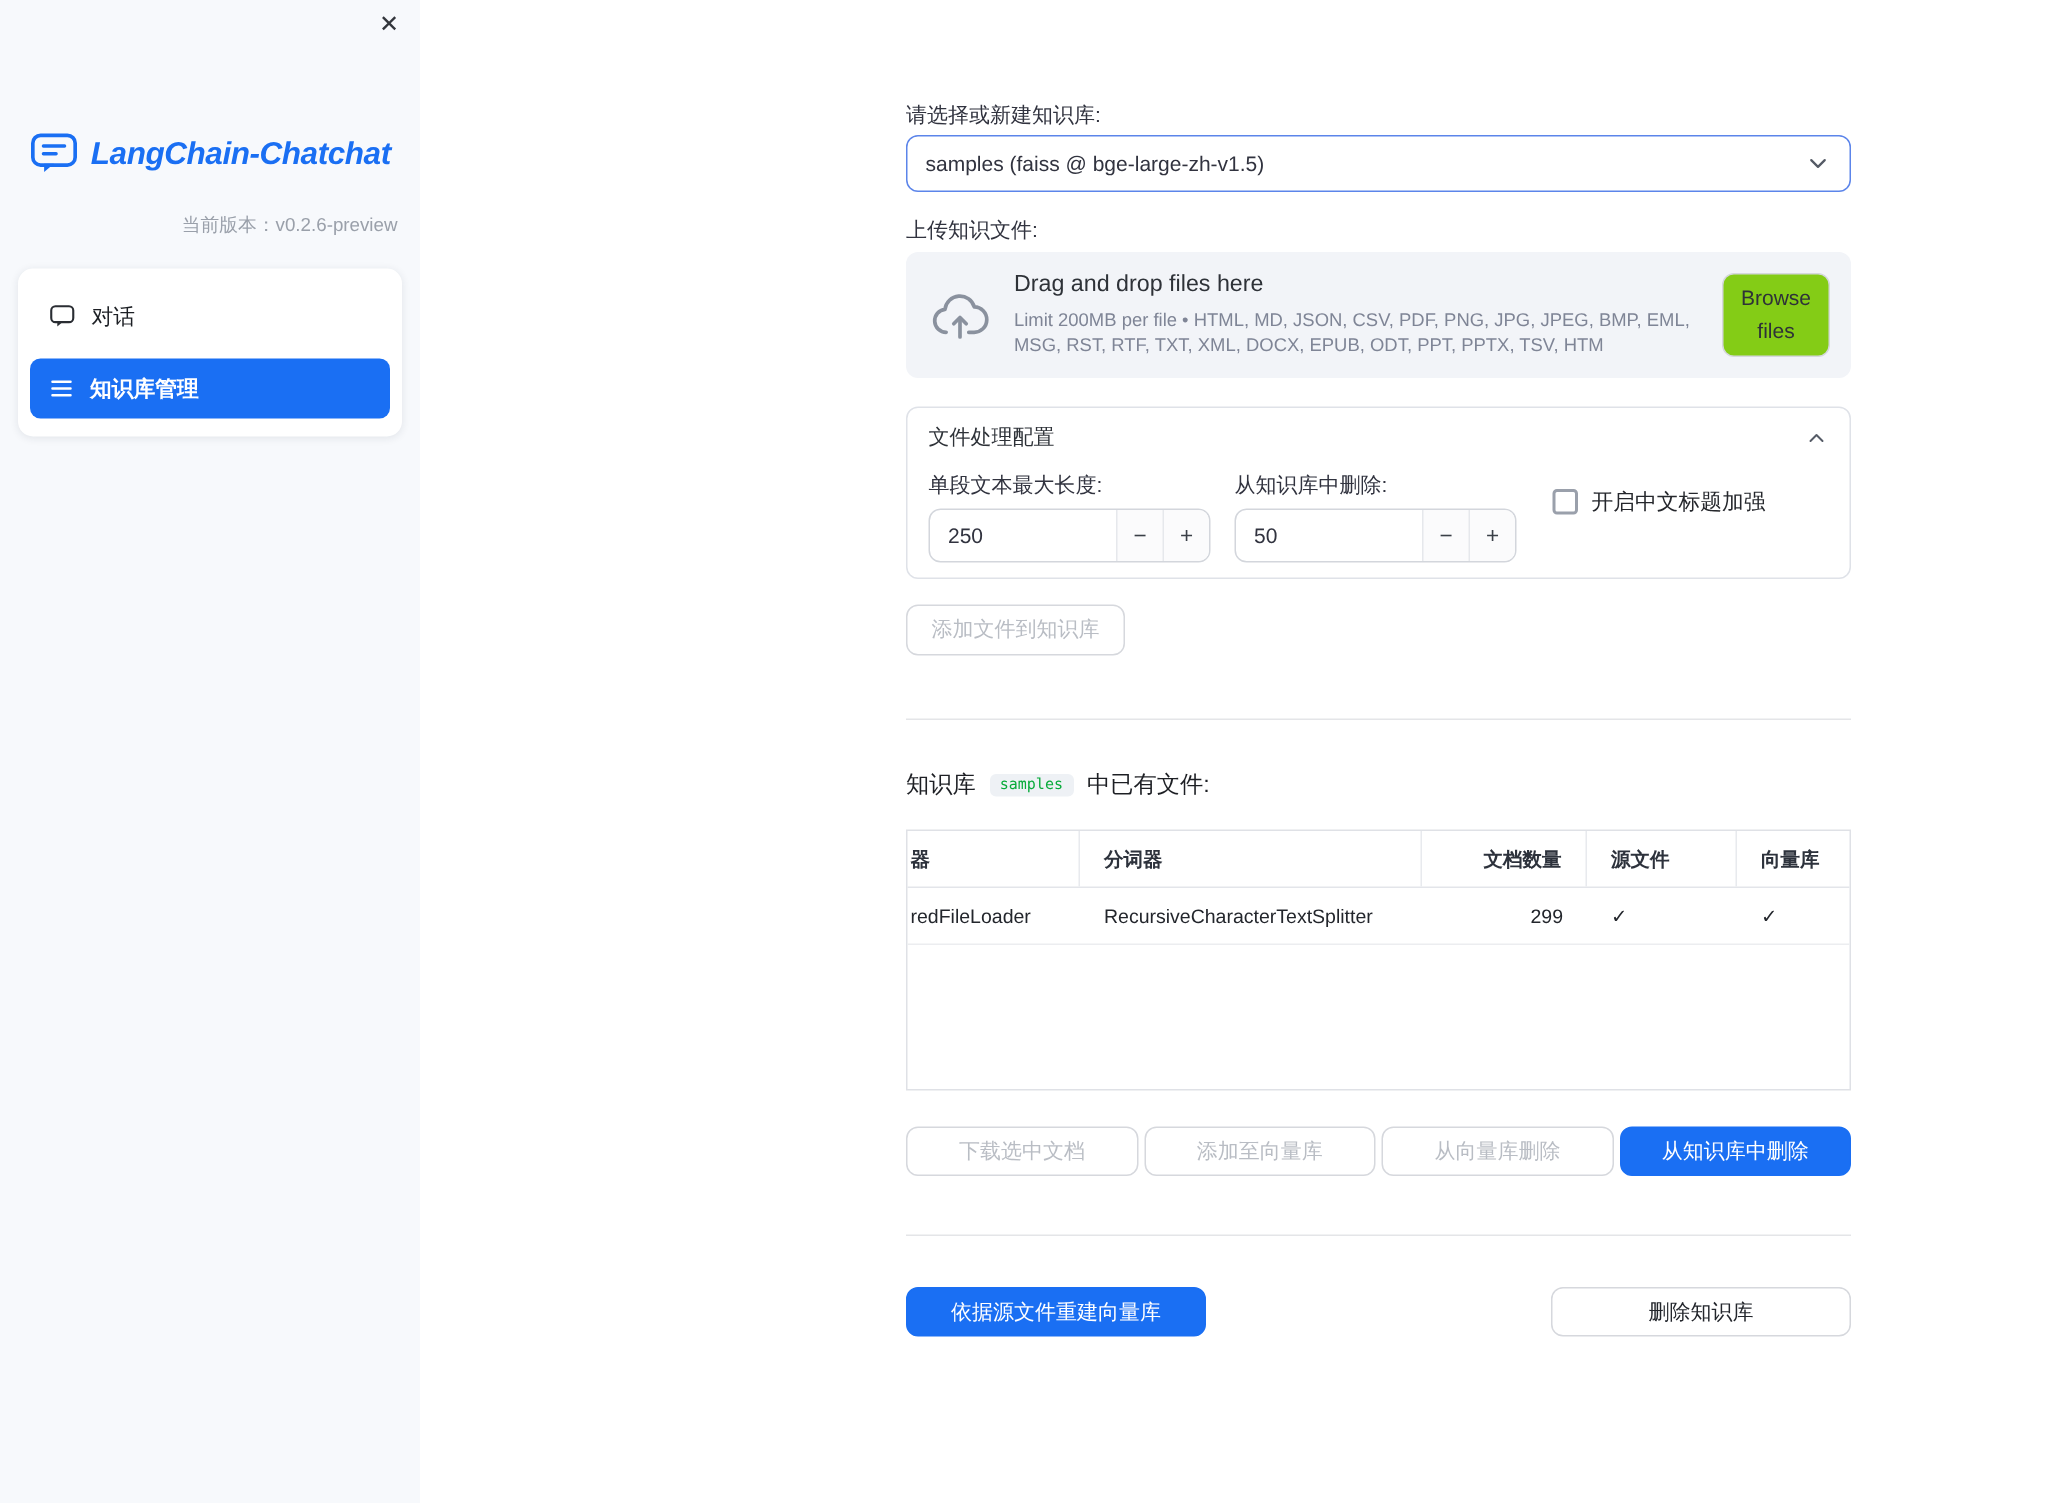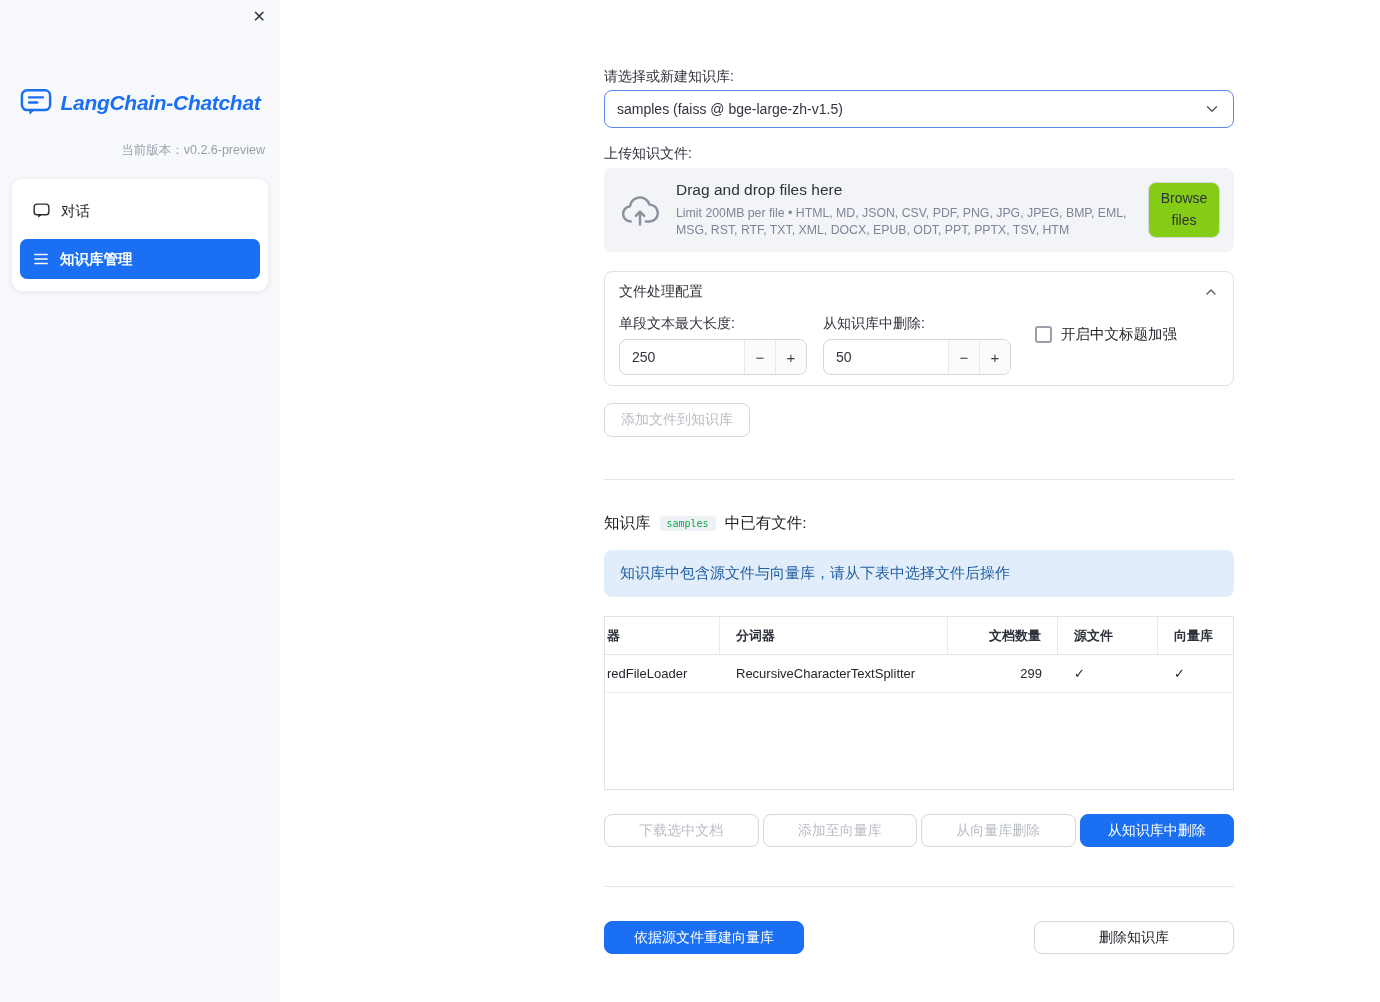--- a/index.html
+++ b/index.html
@@ -234,23 +234,20 @@
   <button class="add-btn">添加文件到知识库</button>
 
   <div class="divider"></div>
 
   <div class="kb-line">
     <span>知识库</span>
     <code class="code-chip">samples</code>
     <span>中已有文件:</span>
   </div>
 
-  <div class="info-box">
-    <span>知识库中包含源文件与向量库，请从下表中选择文件后操作</span>
-  </div>
 
   <div class="table">
     <div class="thead">
       <div class="th c0">器</div>
       <div class="th c1">分词器</div>
       <div class="th c2">文档数量</div>
       <div class="th c3">源文件</div>
       <div class="th c4">向量库</div>
     </div>
     <div class="trow">

